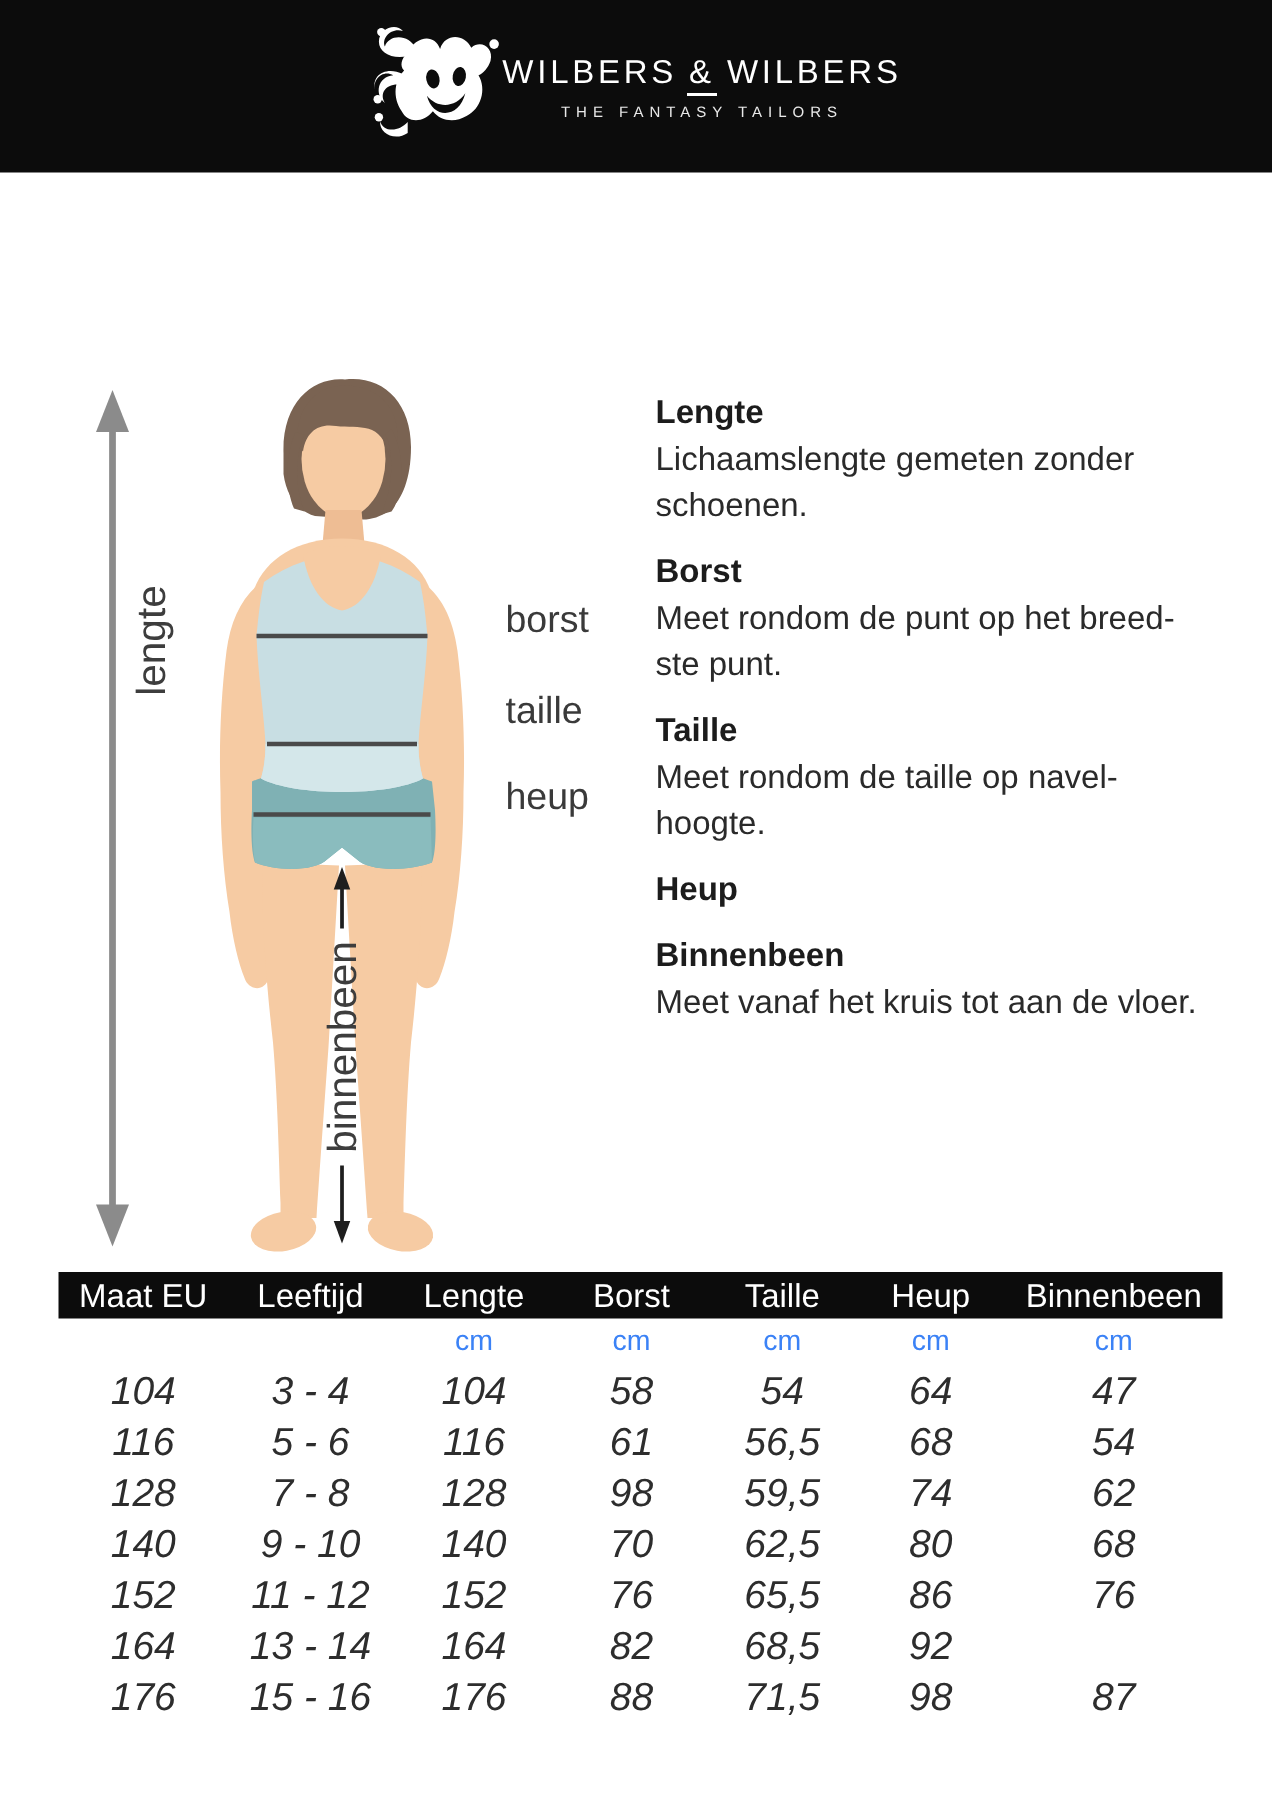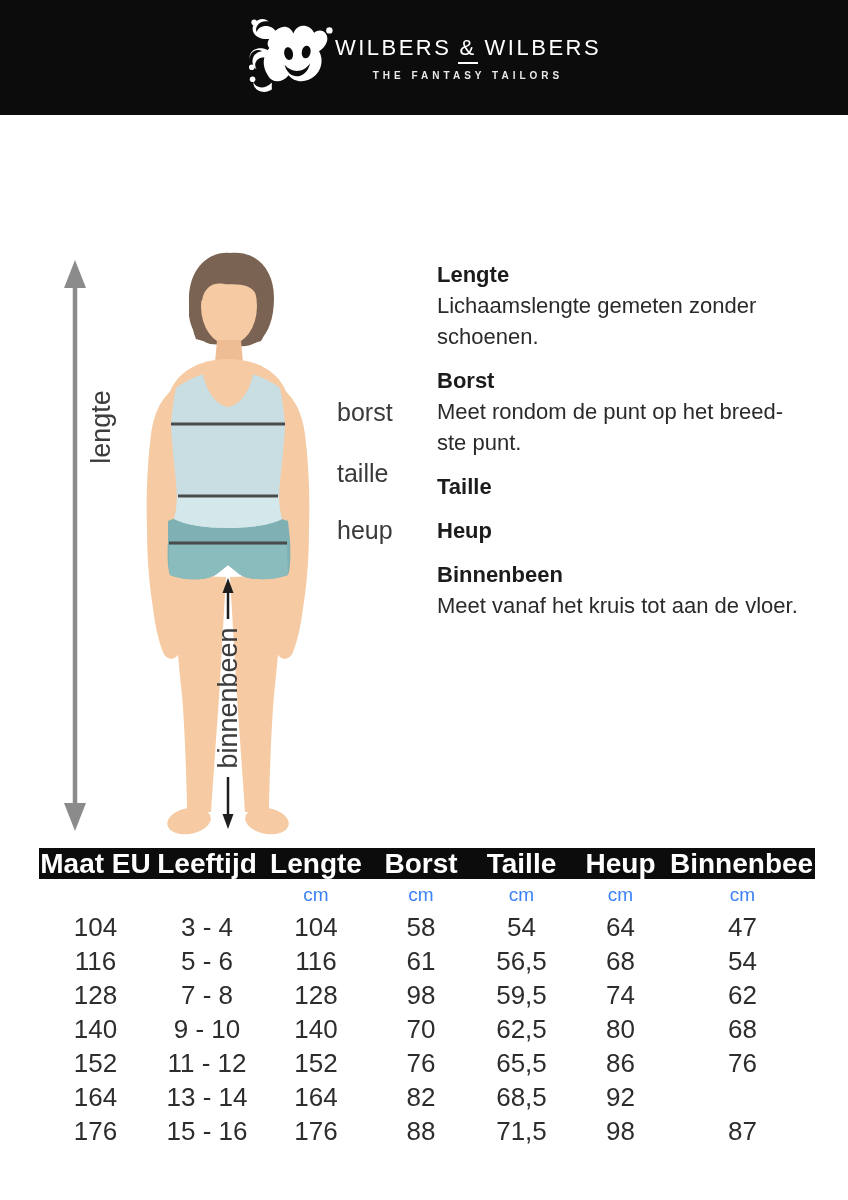--- a/index.html
+++ b/index.html
@@ -7,43 +7,43 @@
   body { font-family:"Liberation Sans", sans-serif; }
   .page { position:relative; width:848px; height:1200px; background:#ffffff; overflow:hidden; margin:0 auto; }
 
   
   .site-header { position:absolute; left:0; top:0; width:848px; height:115px; background:#0c0c0c;
                  display:flex; align-items:center; justify-content:center; }
   .brand { display:flex; align-items:center; gap:0; }
   .brand-text { display:flex; flex-direction:column; align-items:center; }
   .brand-name { color:#ffffff; font-size:22px; letter-spacing:2.5px; font-weight:400; white-space:nowrap; }
   .brand-name .amp { display:inline-block; border-bottom:2px solid #ffffff; padding:0 1px 1px 1px; margin:0 7px; }
-  .brand-tagline { color:#e9e9e9; font-size:10px; letter-spacing:4px; margin-top:6px; font-weight:700; white-space:nowrap; }
+  .brand-tagline { color:#e9e9e9; font-size:10px; letter-spacing:4px; margin-top:6px; font-weight:400; white-space:nowrap; }
 
   
   .diagram-svg { position:absolute; left:40px; top:240px; width:400px; height:605px; }
   .diagram-svg text { font-family:"Liberation Sans", sans-serif; }
   .rot-label { font-size:27px; fill:#3d3d3d; }
   .side-label { font-size:25px; fill:#3a3a3a; }
 
   
   .descriptions { position:absolute; left:437px; top:259px; width:400px; }
   .m-block { margin-bottom:13px; }
   .m-title { font-size:22px; line-height:31px; font-weight:bold; color:#1c1c1c; }
   .m-text  { font-size:22px; line-height:31px; color:#2a2a2a; white-space:pre-line; }
 
   
   .trow { display:grid; grid-template-columns:113px 110px 108px 102px 99px 99px 145px; align-items:center; }
   .trow .cell { text-align:center; }
   .table-head { position:absolute; left:39px; top:848px; width:776px; height:31px; background:#0c0c0c; }
   .table-head .trow { height:31px; }
-  .table-head .cell { color:#ffffff; font-size:28px; font-weight:bold; }
+  .table-head .cell { color:#ffffff; font-size:22px; font-weight:normal; }
   .unit-row { position:absolute; left:39px; top:884px; width:776px; height:26px; }
   .unit-row .cell { font-size:19px; color:#3b82f6; }
-  .table-body { position:absolute; left:39px; top:910px; width:776px; }
+  .table-body { position:absolute; left:39px; top:910px; width:776px;font-style:italic; }
   .table-body .trow { height:34px; }
   .table-body .cell { font-size:26px; color:#2d2d2d; }
 </style>
 </head>
 <body>
 
 <div class="page">
 
   <div class="site-header">
     <div class="brand">
@@ -131,20 +131,22 @@
       <div class="m-text">Lichaamslengte gemeten zonder
 schoenen.</div>
     </div>
     <div class="m-block">
       <div class="m-title">Borst</div>
       <div class="m-text">Meet rondom de punt op het breed-
 ste punt.</div>
     </div>
     <div class="m-block">
       <div class="m-title">Taille</div>
+      <div class="m-text">Meet rondom de taille op navel-
+hoogte.</div>
     </div>
     <div class="m-block">
       <div class="m-title">Heup</div>
     </div>
     <div class="m-block">
       <div class="m-title">Binnenbeen</div>
       <div class="m-text">Meet vanaf het kruis tot aan de vloer.</div>
     </div>
   </div>
 

